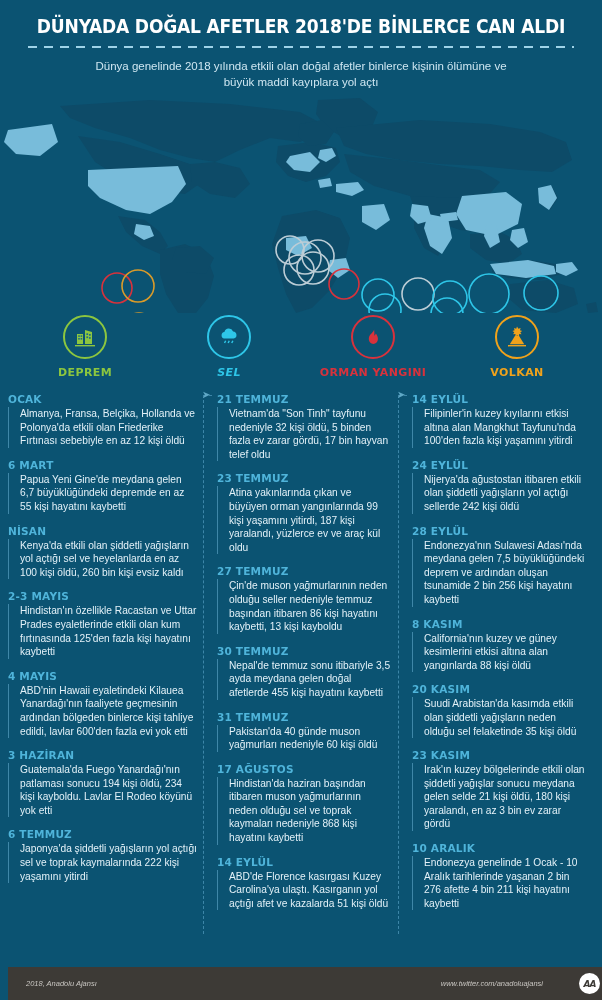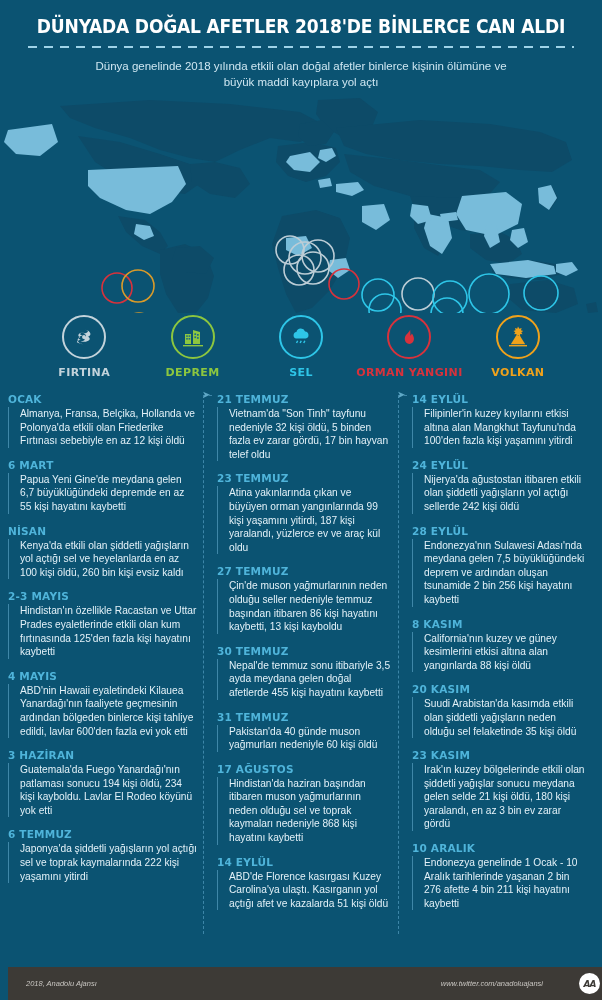--- a/index.html
+++ b/index.html
@@ -273,30 +273,20 @@
           <circle cx="489" cy="233" r="16" stroke="#bccdd6"></circle>
           <circle cx="519" cy="237" r="17" stroke="#bccdd6"></circle>
           <circle cx="505" cy="269" r="17" stroke="#9ec33b"></circle>
           <circle cx="562" cy="268" r="17" stroke="#9ec33b"></circle>
         </g>
     </svg>
   </div>
 
   <div class="legend" id="legend-row">
       <div class="legend-item">
-        <div class="legend-circle" style="color: rgb(195, 211, 219);">
-          <svg width="22" height="22" viewBox="0 0 24 24">
-            <path fill="currentColor" d="M12 4c4 0 7 2.2 7 4.6 0 1.5-1.3 2.6-3 3.1 1.3.4 2.2 1.2 2.2 2.2 0 1.9-3 3.4-6.6 3.4-1.3 0-2.5-.2-3.5-.5 2.6-.1 4.6-1 4.6-2.1 0-.8-1-1.4-2.6-1.7 2.4-.3 4.2-1.3 4.2-2.5 0-1-1.2-1.8-3-2.1 2.9-.3 5-1.4 5-2.6C16.3 4.7 14.4 4 12 4z"></path>
-            <circle cx="12" cy="12" r="2.1" fill="currentColor"></circle>
-            <path fill="currentColor" d="M12 20c-4 0-7-2.2-7-4.6 0-1.5 1.3-2.6 3-3.1-1.3-.4-2.2-1.2-2.2-2.2 0-1.9 3-3.4 6.6-3.4-2.6.1-4.6 1-4.6 2.1 0 .8 1 1.4 2.6 1.7-2.4.3-4.2 1.3-4.2 2.5 0 1 1.2 1.8 3 2.1-2.9.3-5 1.4-5 2.6C7.7 19.3 9.6 20 12 20z"></path>
-          </svg>
-        </div>
-        <div class="legend-label" style="color: rgb(195, 211, 219);">FIRTINA</div>
-      </div>
-      <div class="legend-item">
         <div class="legend-circle" style="color: rgb(140, 198, 63);">
           <svg width="24" height="24" viewBox="0 0 24 24">
             <path fill="currentColor" d="M4 9h6v10H4z"></path>
             <path fill="currentColor" d="M12 5l7 2v12h-7z"></path>
             <rect x="5.2" y="10.3" width="1.6" height="1.6" fill="#1b6a88"></rect>
             <rect x="7.6" y="10.3" width="1.6" height="1.6" fill="#1b6a88"></rect>
             <rect x="5.2" y="13" width="1.6" height="1.6" fill="#1b6a88"></rect>
             <rect x="7.6" y="13" width="1.6" height="1.6" fill="#1b6a88"></rect>
             <rect x="13.4" y="8.3" width="1.7" height="1.7" fill="#1b6a88"></rect>
             <rect x="16" y="9" width="1.7" height="1.7" fill="#1b6a88"></rect>
@@ -307,21 +297,21 @@
         </div>
         <div class="legend-label" style="color: rgb(140, 198, 63);">DEPREM</div>
       </div>
       <div class="legend-item">
         <div class="legend-circle" style="color: rgb(46, 198, 232);">
           <svg width="24" height="24" viewBox="0 0 24 24">
             <path fill="currentColor" d="M7.2 13.5a3.3 3.3 0 01.2-6.5 4.6 4.6 0 018.7-.6 3.6 3.6 0 01.6 7.1z"></path>
             <path fill="currentColor" d="M8 15.4l-1.1 2.3 1.3.5 1.1-2.3zM11.6 15.4l-1.1 2.3 1.3.5 1.1-2.3zM15.2 15.4l-1.1 2.3 1.3.5 1.1-2.3z"></path>
           </svg>
         </div>
-        <div class="legend-label" style="color: rgb(46, 198, 232);">SEL</div>
+        <div class="legend-label" style="color: rgb(46, 198, 232); font-style: italic;">SEL</div>
       </div>
       <div class="legend-item">
         <div class="legend-circle" style="color: rgb(216, 50, 60);">
           <svg width="22" height="22" viewBox="0 0 24 24">
             <path fill="currentColor" d="M13.2 2c.5 3-1.1 4.4-2.6 5.9C9 9.5 7.4 11.1 7.4 14c0 3.3 2.3 5.6 5 5.6s5-2.3 5-5.6c0-2.6-1.3-4.3-2.3-5.8-.3 1.1-1 1.9-1.7 2.3.5-2.7-.4-6-.2-8.5z"></path>
           </svg>
         </div>
         <div class="legend-label" style="color: rgb(216, 50, 60);">ORMAN YANGINI</div>
       </div>
       <div class="legend-item">

